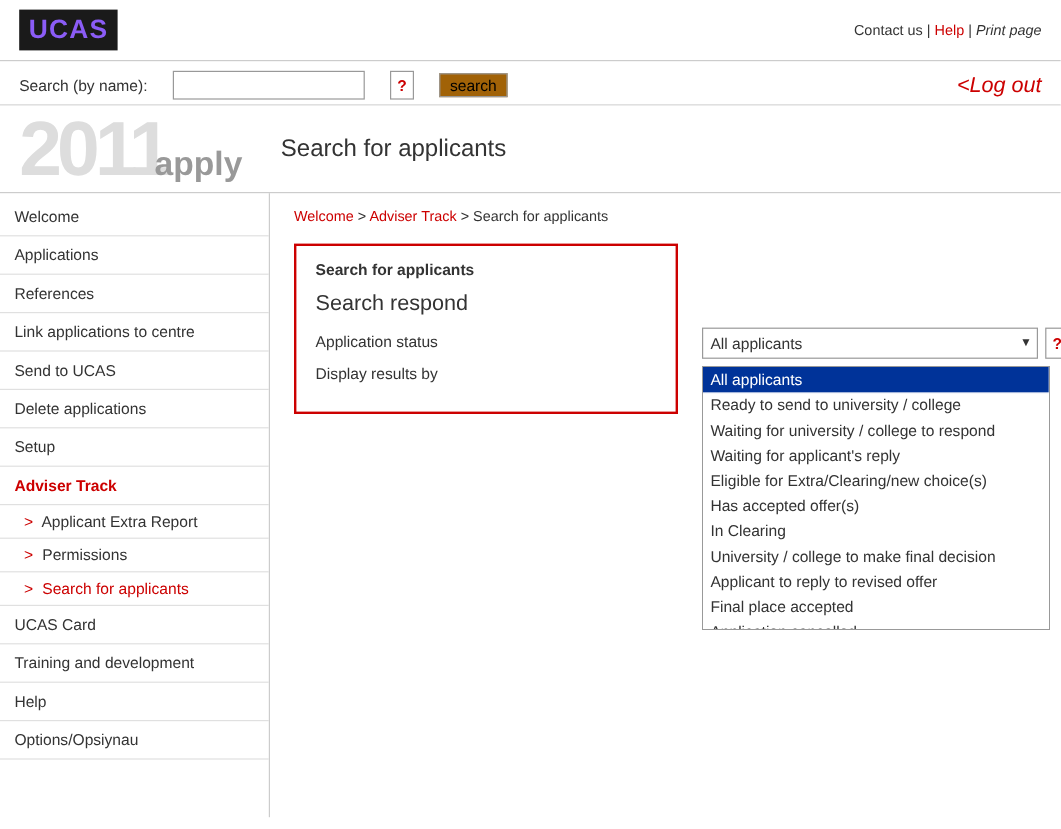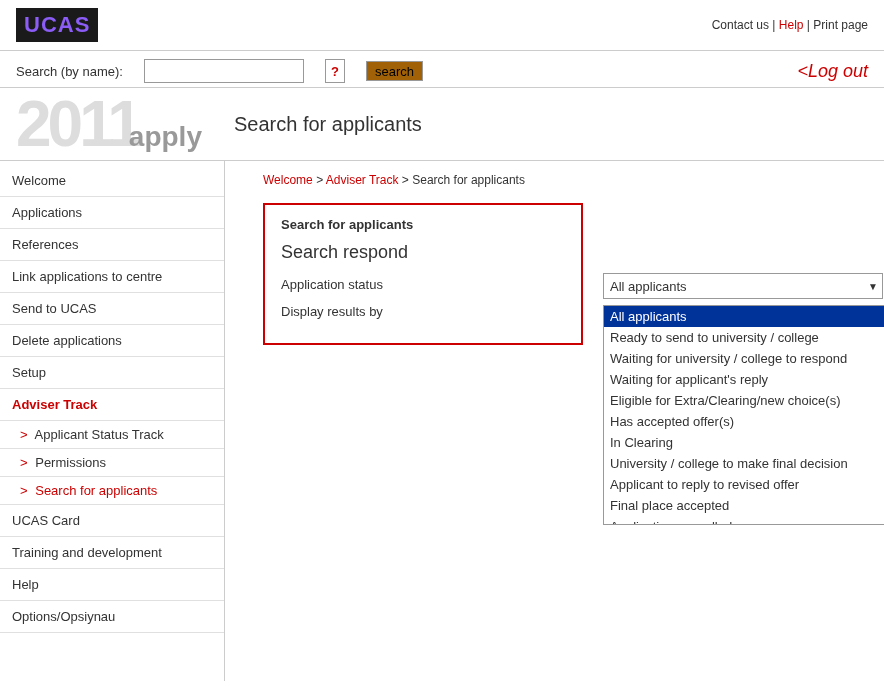--- a/index.html
+++ b/index.html
@@ -113,21 +113,20 @@
     #page-main-title {
       font-size: 20px;
       color: #333;
       font-weight: normal;
     }
 
     
     #main-layout {
       display: flex;
       min-height: 520px;
-      gap: 18px;
     }
 
     
     #sidebar {
       width: 225px;
       border-right: 1px solid #ccc;
       padding-top: 4px;
       flex-shrink: 0;
     }
     .sidebar-item {
@@ -287,21 +286,21 @@
   <div id="logo-area">
     <div id="logo-box">
       <span>UCAS</span>
     </div>
   </div>
   <div id="top-right-links">
     <span style="cursor:pointer;">Contact us</span>
     <span> | </span>
     <a href="#">Help</a>
     <span> | </span>
-    <span style="cursor:pointer;">Print page</span>
+    <span style="cursor:pointer;font-style:italic;">Print page</span>
   </div>
 </div>
 
 <div id="sub-header">
   <div id="search-area">
     <label>Search (by name):</label>
     <input id="search-input" type="text" style="">
     <button id="search-help-btn">?</button>
     <button id="search-btn">search</button>
   </div>
@@ -326,21 +325,21 @@
     <div class="sidebar-item">Welcome</div>
     <div class="sidebar-item">Applications</div>
     <div class="sidebar-item">References</div>
     <div class="sidebar-item">Link applications to centre</div>
     <div class="sidebar-item">Send to UCAS</div>
     <div class="sidebar-item">Delete applications</div>
     <div class="sidebar-item">Setup</div>
     <div class="sidebar-section-header">Adviser Track</div>
     <div class="sidebar-sub-item">
       <span class="arrow">&gt;</span>
-      <span>Applicant Status Track</span>
+      <span>Applicant Extra Report</span>
     </div>
     <div class="sidebar-sub-item">
       <span class="arrow">&gt;</span>
       <span>Permissions</span>
     </div>
     <div class="sidebar-sub-item active">
       <span class="arrow">&gt;</span>
       <span>Search for applicants</span>
     </div>
     <div class="sidebar-item">UCAS Card</div>

